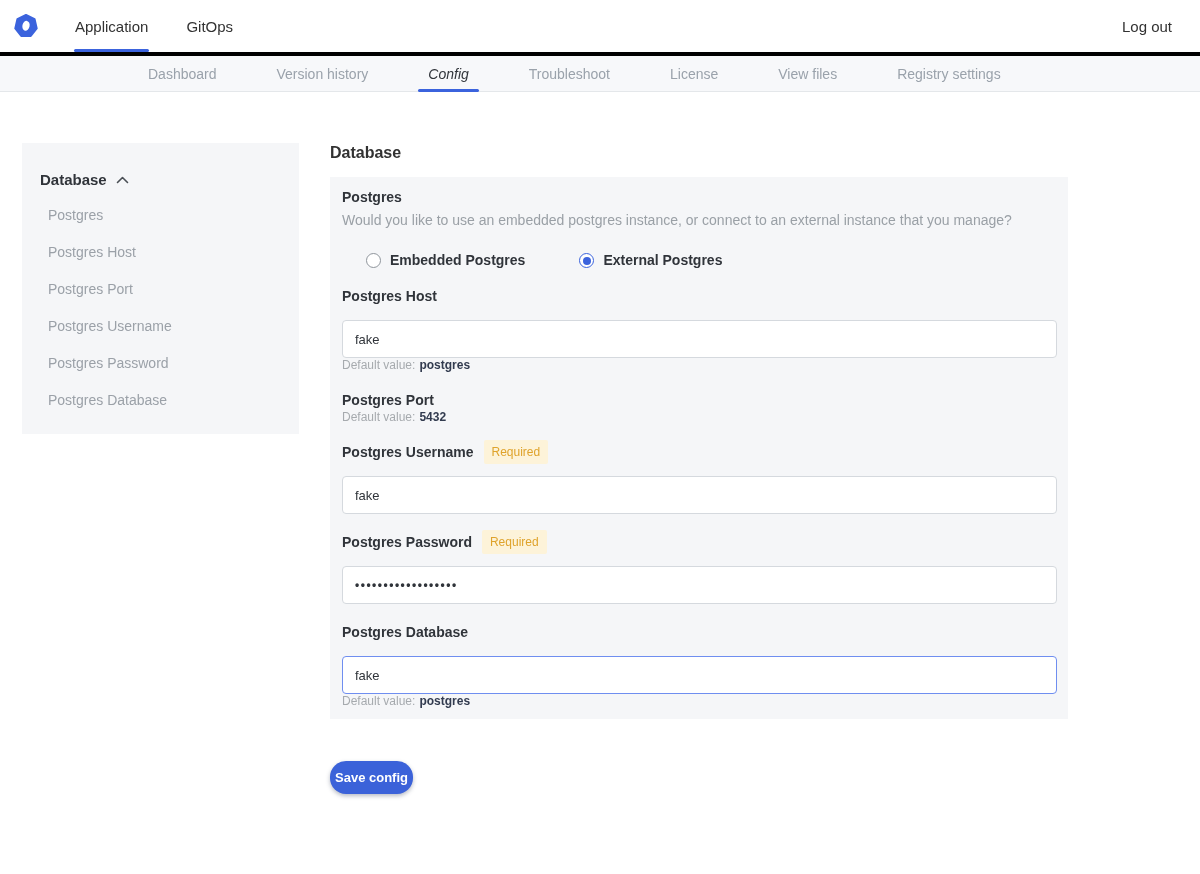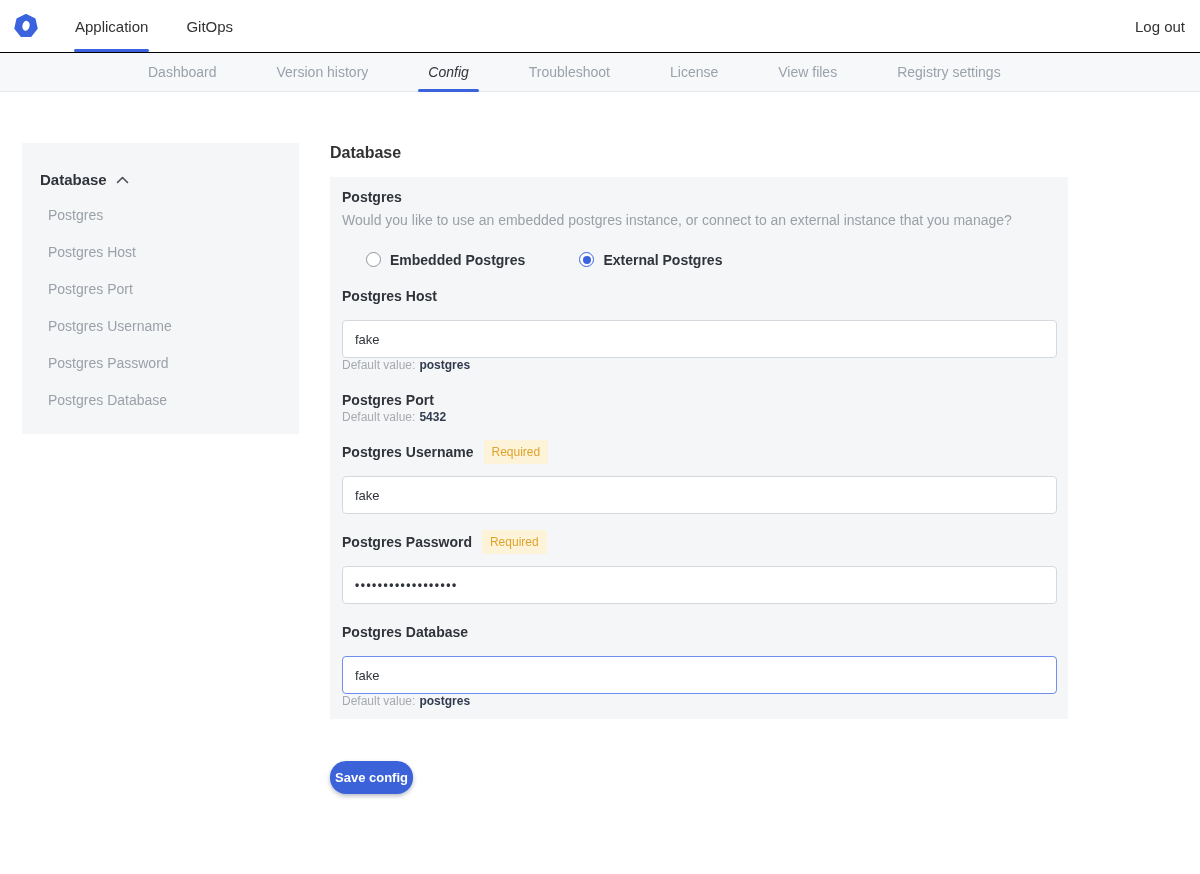--- a/index.html
+++ b/index.html
@@ -9,21 +9,21 @@
     background:#ffffff;
     font-family:"Liberation Sans", sans-serif;
     color:#323232;
     overflow:hidden;
   }
 
   
   .header {
     height:52px;
     display:flex; align-items:center;
-    padding:0 15px 0 12px;
+    padding:0 28px 0 12px;
     background:#fff;
   }
   .logo { width:24px; height:24px; margin-left:2px; display:block; }
   .htabs { display:flex; margin-left:36px; height:52px; }
   .htab {
     position:relative; display:flex; align-items:center;
     margin-right:36px; padding:0 1px;
     font-size:15px; color:#323232; cursor:pointer;
   }
   .tab-underline {
@@ -34,21 +34,21 @@
   .add-app-btn {
     background:#fff; border:1px solid #6e8ff2; color:#3f63e0;
     border-radius:17px; padding:8px 19px;
     font-size:13px; font-weight:bold; font-family:inherit; cursor:pointer;
   }
   .logout { font-size:15px; color:#323232; cursor:pointer; }
 
   
   .subnav {
     height:40px; background:#f7f8fa;
-    border-top:1px solid #000000;
+    border-top:4px solid #000000;
     border-bottom:1px solid #e4e7ea;
     display:flex; align-items:stretch;
     padding-left:148px;
   }
   .snav-item {
     position:relative; display:flex; align-items:center;
     margin-right:60px;
     font-size:14px; color:#9aa2ab; cursor:pointer; white-space:nowrap;
   }
   .snav-item.active { color:#30343a;font-style:italic; }
@@ -78,21 +78,21 @@
 
   .panel {
     margin-top:15px; background:#f5f6f8;
     padding:12px 11px 11px 12px;
   }
   .group-label { font-size:14px; font-weight:bold; color:#30343a; }
   .help-text { margin-top:7px; font-size:14px; color:#9aa0a6; line-height:1.15; }
 
   .radio-row { margin-top:24px; display:flex; gap:30px; }
   .radio-opt {
-    display:flex; align-items:flex-start; gap:9px;
+    display:flex; align-items:flex-end; gap:9px;
     font-size:14px; font-weight:bold; color:#30343a; cursor:pointer;padding-left:24px;
   }
   .radio {
     width:15px; height:15px; border-radius:50%;
     border:1px solid #8f959c; background:#fff; flex:0 0 auto;
   }
   .radio.checked { border:1.5px solid #3b63dd; position:relative; }
   .radio.checked::after {
     content:""; position:absolute; left:2.5px; top:2.5px; right:2.5px; bottom:2.5px;
     background:#3b63dd; border-radius:50%;

